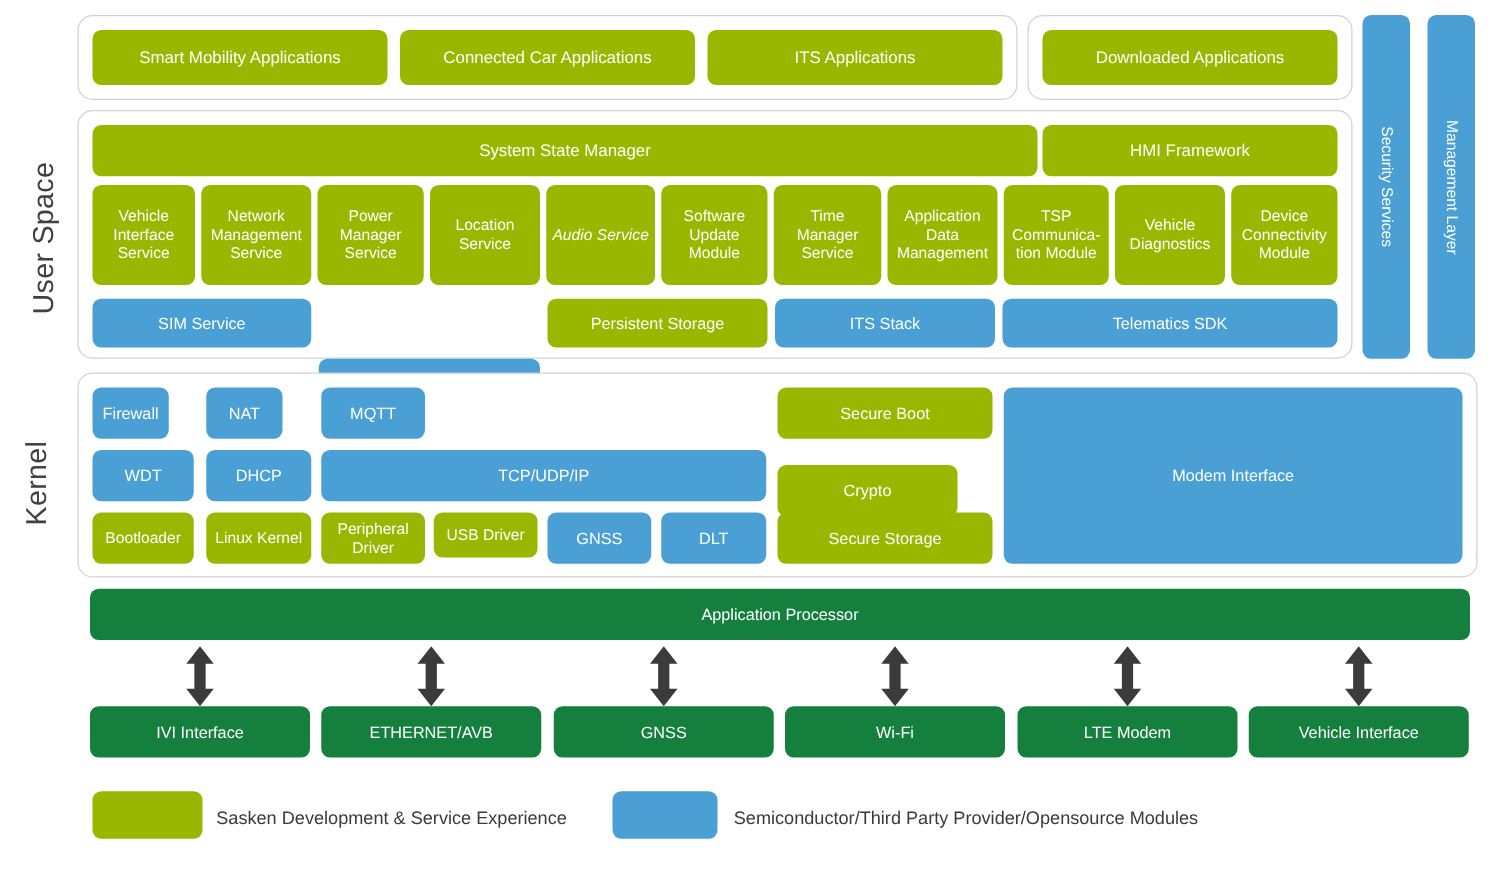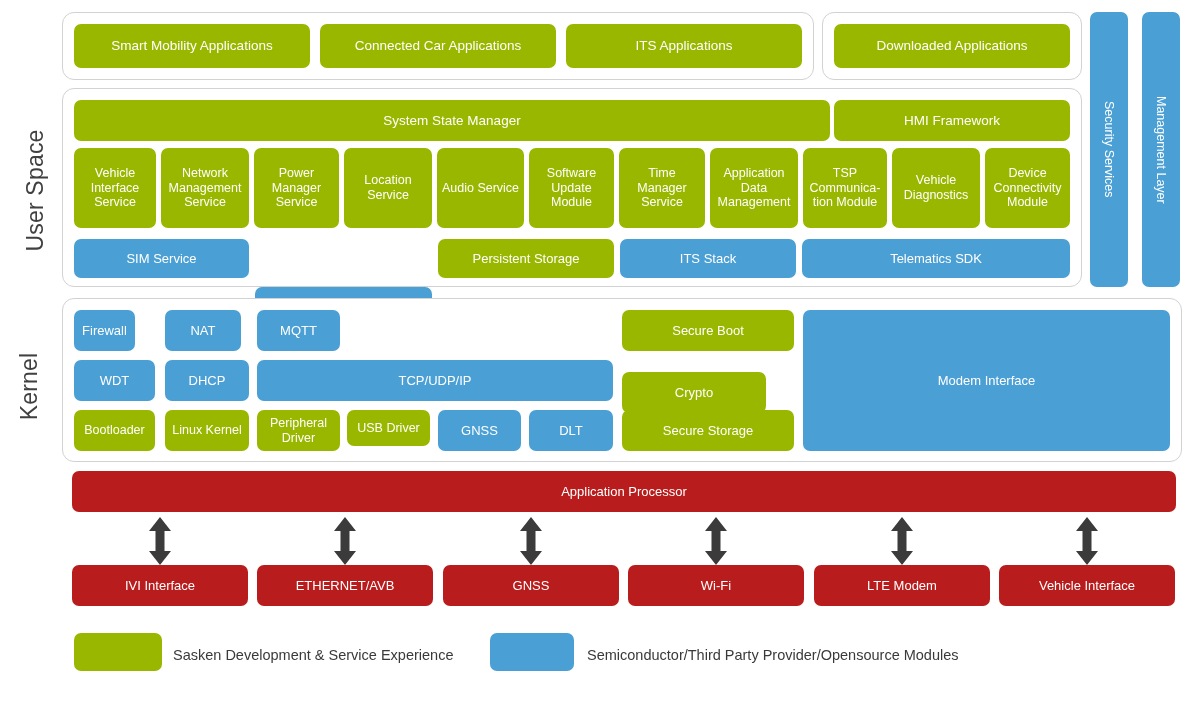--- a/index.html
+++ b/index.html
@@ -48,21 +48,21 @@
     align-items: center;
     justify-content: center;
     text-align: center;
     font-size: 13px;
     line-height: 1.18;
     padding: 18px 3px;
     font-family: "Liberation Sans", sans-serif;
   }
   .green { background: #9ab700; }
   .blue  { background: #4a9fd5; }
-  .gray  { background: #b91c1c; }
+  .gray  { background: #15803d; }
 
   .blk.small { font-size: 12.5px; }
   .blk.app   { font-size: 13.5px; }
 
   
   .vert {
     writing-mode: vertical-rl;
     text-orientation: mixed;
     font-size: 12.5px;
   }
@@ -115,21 +115,21 @@
   <div class="blk green app" style="left:834px; top:100px; width:236px; height:41px;">HMI Framework</div>
 
   <div class="blk green small" style="left:74px; top:148px; width:82px; height:80px;">Vehicle Interface Service</div>
 
   <div class="blk green small" style="left:161px; top:148px; width:88px; height:80px;">Network Management Service</div>
 
   <div class="blk green small" style="left:254px; top:148px; width:85px; height:80px;">Power Manager Service</div>
 
   <div class="blk green small" style="left:344px; top:148px; width:88px; height:80px;">Location Service</div>
 
-  <div class="blk green small" style="left:437px; top:148px; width:87px; height:80px;">Audio Service</div>
+  <div class="blk green small" style="left:437px; top:148px; width:87px; height:80px;font-style:italic;">Audio Service</div>
 
   <div class="blk green small" style="left:529px; top:148px; width:85px; height:80px;">Software Update Module</div>
 
   <div class="blk green small" style="left:619px; top:148px; width:86px; height:80px;">Time Manager Service</div>
 
   <div class="blk green small" style="left:710px; top:148px; width:88px; height:80px;">Application Data Management</div>
 
   <div class="blk green small" style="left:803px; top:148px; width:84px; height:80px;">TSP Communica-tion Module</div>
 
   <div class="blk green small" style="left:892px; top:148px; width:88px; height:80px;">Vehicle Diagnostics</div>
@@ -143,21 +143,21 @@
   <div class="blk green" style="left:438px; top:239px; width:176px; height:39px;">Persistent Storage</div>
 
   <div class="blk blue" style="left:620px; top:239px; width:176px; height:39px;">ITS Stack</div>
 
   <div class="blk blue" style="left:802px; top:239px; width:268px; height:39px;">Telematics SDK</div>
 
   <div class="panel" style="left:62px; top:298px; width:1120px; height:164px;"></div>
 
   <div class="blk blue" style="left:74px; top:310px; width:61px; height:41px;">Firewall</div>
 
-  <div class="blk blue" style="left:165px; top:310px; width:76px; height:41px;">NAT</div>
+  <div class="blk blue" style="left:165px; top:310px; width:61px; height:41px;">NAT</div>
 
   <div class="blk blue" style="left:257px; top:310px; width:83px; height:41px;">MQTT</div>
 
 
   <div class="blk green" style="left:622px; top:310px; width:172px; height:41px;">Secure Boot</div>
 
   <div class="blk blue" style="left:74px; top:360px; width:81px; height:41px;">WDT</div>
 
   <div class="blk blue" style="left:165px; top:360px; width:84px; height:41px;">DHCP</div>
 

